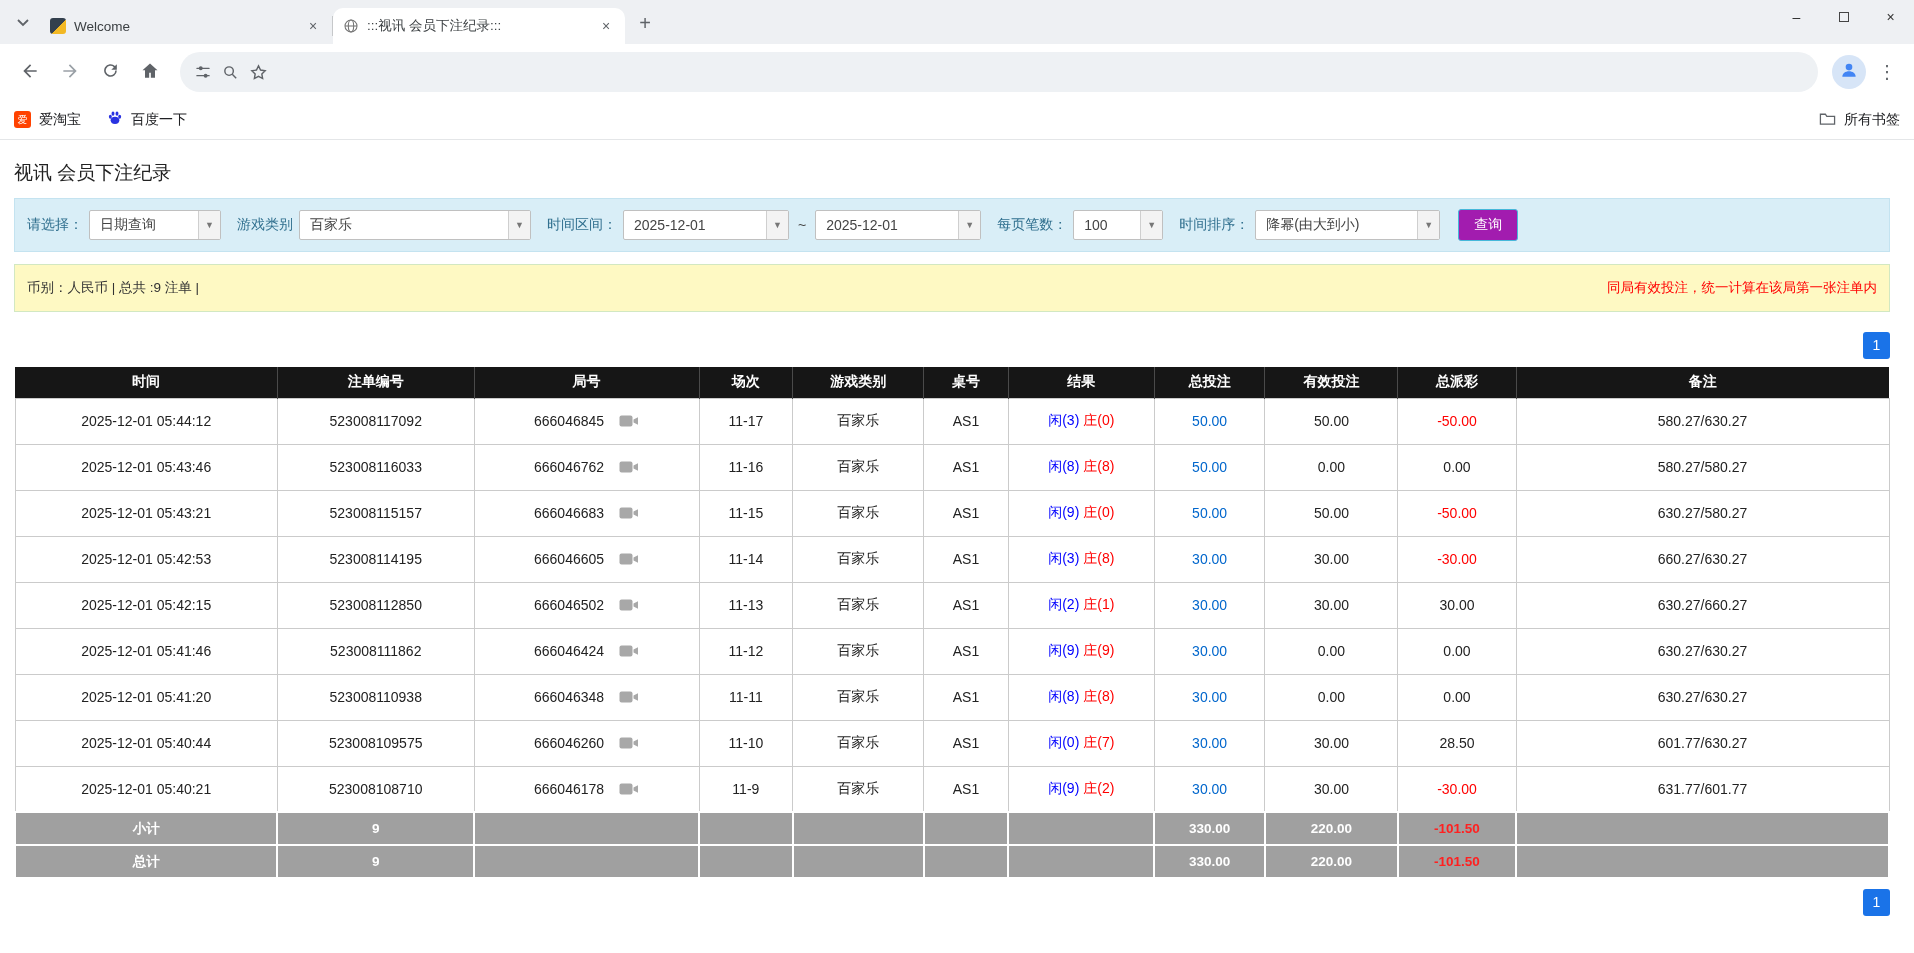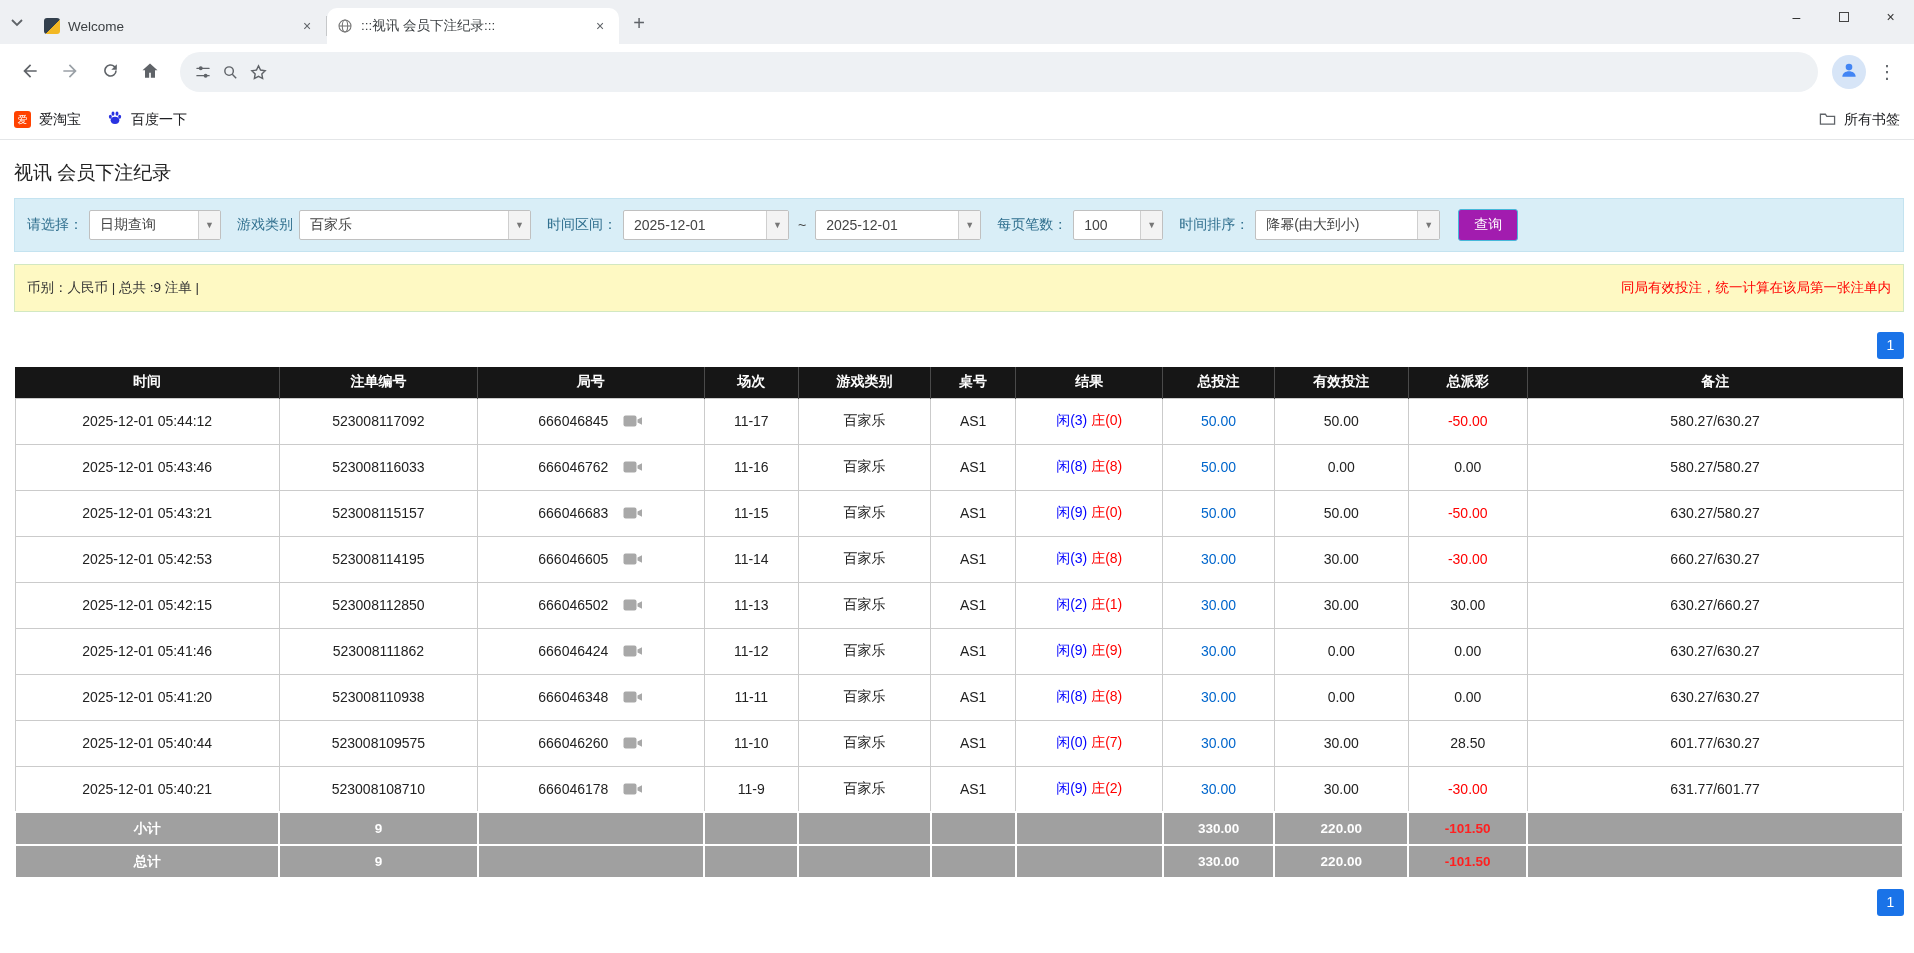--- a/index.html
+++ b/index.html
@@ -1,21 +1,21 @@
 <!DOCTYPE html>
 <html style="--header-bg: #161616; --summary-bg: #a0a0a0; --link-blue: #0066cc; --player-blue: #0000ff; --banker-red: #ff0000; --neg-red: #ff0000; --pager-blue: #1a73e8;"><head>
 <meta charset="utf-8">
 <style>
   * { box-sizing: border-box; margin:0; padding:0; }
   html,body { width:1914px; height:953px; overflow:hidden; }
   body { font-family:"Liberation Sans","DejaVu Sans",sans-serif; background:#fff; color:#222; }
   button { font-family:inherit; cursor:pointer; }
 
   
-  .tabstrip { height:44px; background:#eef0f3; display:flex; align-items:flex-end; position:relative; }
+  .tabstrip { height:44px; background:#eef0f3; display:flex; align-items:flex-end; padding-left:6px; position:relative; }
   .tab-search-btn { width:30px; height:30px; margin:0 2px 7px 2px; border:none; background:transparent; display:flex; align-items:center; justify-content:center; border-radius:6px; }
   .tab { width:292px; height:36px; display:flex; align-items:center; gap:8px; padding:0 10px; font-size:13.5px; color:#3c4043; cursor:pointer; }
   .tab.active { background:#fff; border-radius:10px 10px 0 0; }
   .tab .title { flex:1; white-space:nowrap; overflow:hidden; text-overflow:ellipsis; }
   .tab .close { width:18px; height:18px; display:flex; align-items:center; justify-content:center; border-radius:50%; color:#5f6368; font-size:14px; }
   .tab-sep { width:1px; height:20px; background:#c6c8ca; margin-bottom:8px; }
   .favicon { width:16px; height:16px; flex:0 0 16px; display:flex; align-items:center; justify-content:center; }
   .fav-welcome { border-radius:3px; background:linear-gradient(135deg,#33404d 55%, #f2b824 55%); }
   .newtab-btn { width:28px; height:28px; margin:0 0 7px 6px; border:none; background:transparent; color:#5f6368; font-size:20px; line-height:1; border-radius:50%; }
   .win-controls { position:absolute; right:0; top:0; height:34px; display:flex; }
@@ -29,21 +29,21 @@
   .ubar-icon { display:flex; align-items:center; justify-content:center; }
   .avatar { width:34px; height:34px; border-radius:50%; background:#d7e5f7; display:flex; align-items:center; justify-content:center; margin:0 4px; }
   .menu-btn { width:34px; height:34px; border:none; background:transparent; color:#5f6368; font-size:18px; }
 
   .bookmarksbar { height:40px; background:#fff; border-bottom:1px solid #e4e6e8; display:flex; align-items:center; padding:0 14px; font-size:14px; color:#202124; gap:26px; }
   .bm { display:flex; align-items:center; gap:8px; cursor:pointer; }
   .bm-icon-red { width:17px; height:17px; border-radius:3px; background:#ff4200; color:#fff; font-size:10px; display:flex; align-items:center; justify-content:center; }
   .bm-right { margin-left:auto; display:flex; align-items:flex-end; gap:8px; cursor:pointer; }
 
   
-  .page { padding:6px 10px 0 14px; }
+  .page { padding:6px 24px 0 14px; }
   .page-title { font-size:19px; font-weight:400; color:#222; margin:14px 0 12px 0; }
 
   .filterbar { background:#d9eef7; border:1px solid #c4e3f0; height:54px; display:flex; align-items:center; padding:0 12px; font-size:14px; color:#31708f; }
   .flabel { margin-right:6px; white-space:nowrap; }
   .fgap { margin-left:16px; }
   .sel { background:#fff; border:1px solid #c0c0c0; height:30px; display:flex; align-items:stretch; border-radius:2px; cursor:pointer; }
   .sel .val { display:flex; align-items:center; padding:0 10px; color:#444; flex:1; white-space:nowrap; overflow:hidden; }
   .sel .arr { width:22px; border-left:1px solid #cfcfcf; background:#f3f3f3; display:flex; align-items:center; justify-content:center; color:#777; font-size:9px; }
   .w132 { width:132px; } .w232 { width:232px; } .w138 { width:166px; } .w112 { width:90px; } .w185 { width:185px; }
   .tilde { margin:0 9px; color:#444; }

